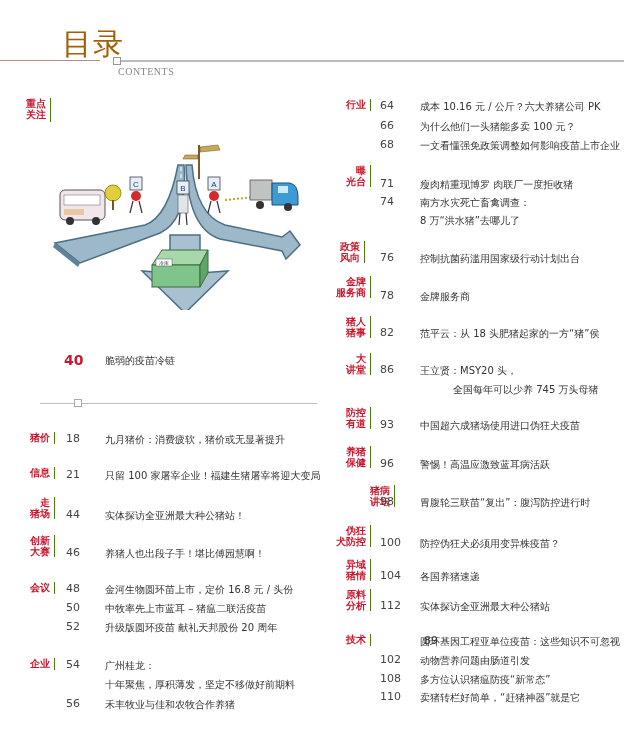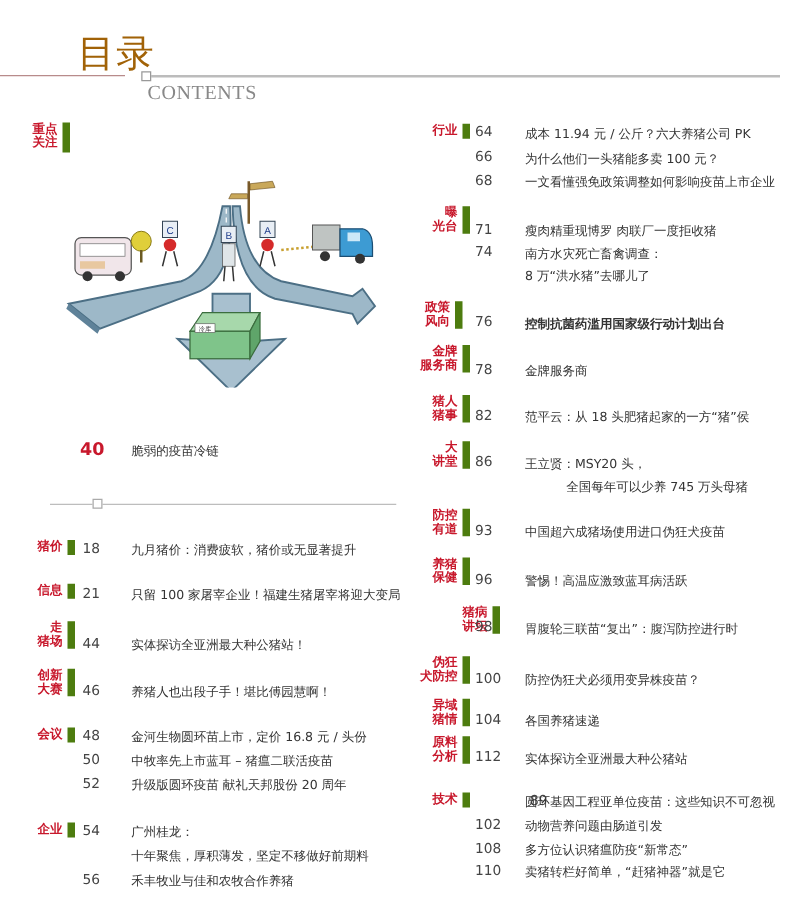--- a/index.html
+++ b/index.html
@@ -4,24 +4,24 @@
 <style>
   html, body { margin:0; padding:0; background:#ffffff; }
   body { width:640px; height:735px; position:relative; overflow:hidden;
          font-family:"DejaVu Sans","Liberation Sans",sans-serif; color:#333; }
   .abs { position:absolute; }
   .title { left:62px; top:28px; font-size:30px; color:#a16207; letter-spacing:1px; line-height:32px; }
   .hline-left { left:0; top:60px; width:100px; height:1px; background:#b88b8b; }
   .hline-right { left:120px; top:60px; width:504px; height:2px; background:#bcbcbc; }
   .hsq { left:113px; top:57px; width:6px; height:6px; border:1px solid #999; background:#fff; }
   .contents-label { left:118px; top:66px; font-family:"Liberation Serif","DejaVu Serif",serif;
-         font-size:16px; color:#888; letter-spacing:0.5px; }
+         font-size:10px; color:#888; letter-spacing:0.5px; }
 
   .tag { position:absolute; color:#c8182c; font-weight:bold; font-size:10px; line-height:11px;
-         text-align:right; padding-right:4px; border-right:6px solid #4d7c0f; white-space:pre-line; }
+         text-align:right; padding-right:4px; border-right:1px solid #4d7c0f; white-space:pre-line; }
   .tag::after { content:""; position:absolute; right:-1px; bottom:-2px; width:1px; height:0; }
   .num { position:absolute; font-size:11px; color:#444; }
   .txt { position:absolute; font-size:10px; color:#333; white-space:nowrap; }
 
   .sep { left:40px; top:403px; width:277px; height:1px; background:#bdbdbd; }
   .sep-sq { left:74px; top:399px; width:6px; height:6px; border:1px solid #aaa; background:#fff; }
 
   .feature-num { left:64px; top:352px; font-size:14px; color:#c8182c; font-weight:bold; }
   .feature-txt { left:105px; top:354px; font-size:10px; color:#333; }
 
@@ -129,38 +129,38 @@
 
 <div class="tag" style="left:30px; top:658px; height:12px;">企业</div>
 <div class="num" style="left:66px; top:658px;">54</div>
 <div class="txt" style="left:105px; top:659px;">广州桂龙：</div>
 <div class="txt" style="left:105px; top:678px;">十年聚焦，厚积薄发，坚定不移做好前期料</div>
 <div class="num" style="left:66px; top:697px;">56</div>
 <div class="txt" style="left:105px; top:698px;">禾丰牧业与佳和农牧合作养猪</div>
 
 <div class="tag" style="left:346px; top:99px; height:12px;">行业</div>
 <div class="num" style="left:380px; top:99px;">64</div>
-<div class="txt" style="left:420px; top:100px;">成本 11.94 元 / 公斤？六大养猪公司 PK</div>
+<div class="txt" style="left:420px; top:100px;">成本 10.16 元 / 公斤？六大养猪公司 PK</div>
 <div class="num" style="left:380px; top:119px;">66</div>
 <div class="txt" style="left:420px; top:120px;">为什么他们一头猪能多卖 100 元？</div>
 <div class="num" style="left:380px; top:138px;">68</div>
 <div class="txt" style="left:420px; top:139px;">一文看懂强免政策调整如何影响疫苗上市企业</div>
 
 <div class="tag" style="left:346px; top:165px; height:22px;">曝
 光台</div>
 <div class="num" style="left:380px; top:177px;">71</div>
 <div class="txt" style="left:420px; top:178px;">瘦肉精重现博罗 肉联厂一度拒收猪</div>
 <div class="num" style="left:380px; top:195px;">74</div>
 <div class="txt" style="left:420px; top:196px;">南方水灾死亡畜禽调查：</div>
 <div class="txt" style="left:420px; top:214px;">8 万“洪水猪”去哪儿了</div>
 
 <div class="tag" style="left:340px; top:241px; height:22px;">政策
 风向</div>
 <div class="num" style="left:380px; top:251px;">76</div>
-<div class="txt" style="left:420px; top:252px;font-weight:bold;">控制抗菌药滥用国家级行动计划出台</div>
+<div class="txt" style="left:420px; top:252px;">控制抗菌药滥用国家级行动计划出台</div>
 
 <div class="tag" style="left:336px; top:276px; height:22px;">金牌
 服务商</div>
 <div class="num" style="left:380px; top:289px;">78</div>
 <div class="txt" style="left:420px; top:290px;">金牌服务商</div>
 
 <div class="tag" style="left:346px; top:316px; height:22px;">猪人
 猪事</div>
 <div class="num" style="left:380px; top:326px;">82</div>
 <div class="txt" style="left:420px; top:327px;">范平云：从 18 头肥猪起家的一方“猪”侯</div>

